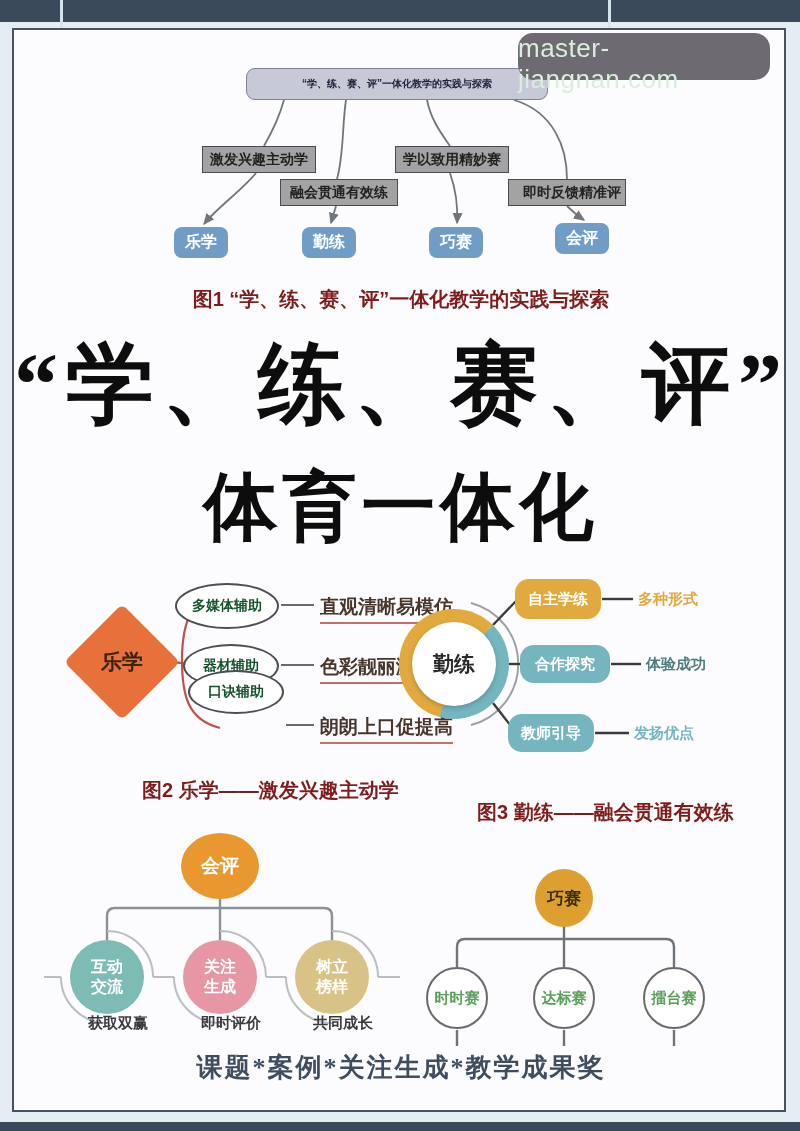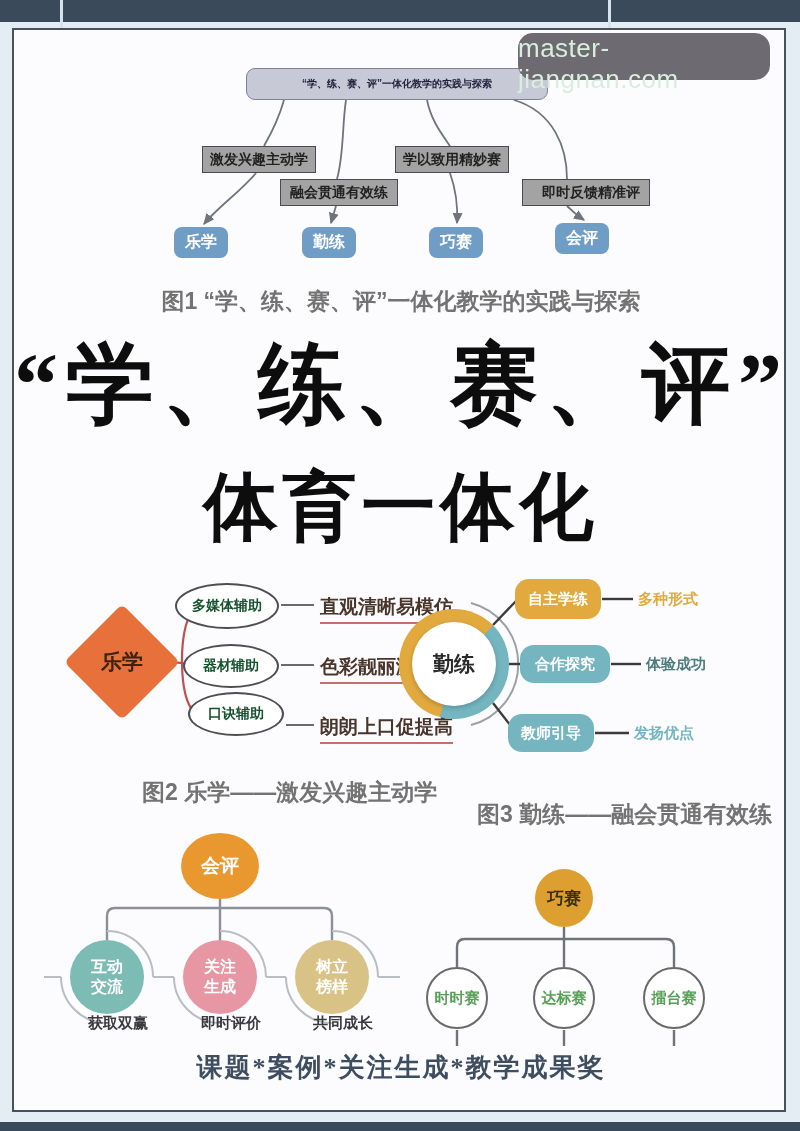--- a/index.html
+++ b/index.html
@@ -44,21 +44,21 @@
   .f1-box{
     background:#a3a3a3;border:1.5px solid #4a4a52;height:27px;
     display:flex;align-items:center;justify-content:center;
     color:#222;font-weight:bold;font-size:14px;white-space:nowrap;
   }
   .f1-tag{
     width:54px;height:31px;border-radius:8px;background:var(--tag_blue);
     display:flex;align-items:center;justify-content:center;
     color:#fff;font-weight:bold;font-size:16px;
   }
-  .caption{color:#737373;font-weight:bold;font-size:23px;white-space:nowrap;}
+  .caption{color:#7f1d1d;font-weight:bold;font-size:20px;white-space:nowrap;}
   .f1-caption{left:0;top:256px;width:774px;text-align:center;}
 
   
   .title1{
     left:0;top:295px;width:774px;text-align:center;
     font-family:"Liberation Serif","DejaVu Serif",serif;font-weight:bold;
     font-size:88px;letter-spacing:8px;color:#0d0d0d;white-space:nowrap;
   }
   .title2{
     left:0;top:428px;width:774px;text-align:center;
@@ -209,38 +209,38 @@
       <path d="M 550 1000 L 550 1016"></path>
       <path d="M 660 1000 L 660 1016"></path>
     </g>
   </svg>
 
   <div>
     <div class="abs f1-root">“学、练、赛、评”一体化教学的实践与探索</div>
     <div class="abs f1-box" style="left:188px;top:116px;width:114px;">激发兴趣主动学</div>
     <div class="abs f1-box" style="left:266px;top:149px;width:118px;">融会贯通有效练</div>
     <div class="abs f1-box" style="left:381px;top:116px;width:114px;">学以致用精妙赛</div>
-    <div class="abs f1-box" style="left:508px;top:149px;width:128px;padding-left:10px;">即时反馈精准评</div>
+    <div class="abs f1-box" style="left:494px;top:149px;width:118px;padding-left:10px;">即时反馈精准评</div>
     <div class="abs f1-tag" style="left:160px;top:197px;">乐学</div>
     <div class="abs f1-tag" style="left:288px;top:197px;">勤练</div>
     <div class="abs f1-tag" style="left:415px;top:197px;">巧赛</div>
     <div class="abs f1-tag" style="left:541px;top:193px;">会评</div>
     <div class="abs caption f1-caption">图1 “学、练、赛、评”一体化教学的实践与探索</div>
   </div>
 
   <div class="abs title1">“学、练、赛、评”</div>
   <div class="abs title2">体育一体化</div>
 
   <div>
     <div class="abs f2-diamond">
       <span>乐学</span>
     </div>
     <div class="abs f2-oval" style="left:161px;top:553px;width:104px;height:46px;">多媒体辅助</div>
     <div class="abs f2-oval" style="left:169px;top:614px;width:96px;height:44px;">器材辅助</div>
-    <div class="abs f2-oval" style="left:174px;top:662px;width:96px;height:44px;">口诀辅助</div>
+    <div class="abs f2-oval" style="left:174px;top:640px;width:96px;height:44px;">口诀辅助</div>
     <div class="abs f2-note" style="left:306px;top:564px;">直观清晰易模仿</div>
     <div class="abs f2-note" style="left:306px;top:624px;">色彩靓丽激兴趣</div>
     <div class="abs f2-note" style="left:306px;top:684px;">朗朗上口促提高</div>
     <div class="abs caption f2-caption">图2 乐学——激发兴趣主动学</div>
   </div>
 
   <div>
     <div class="abs f3-ring">
       <div class="f3-ring-inner">勤练</div>
     </div>

